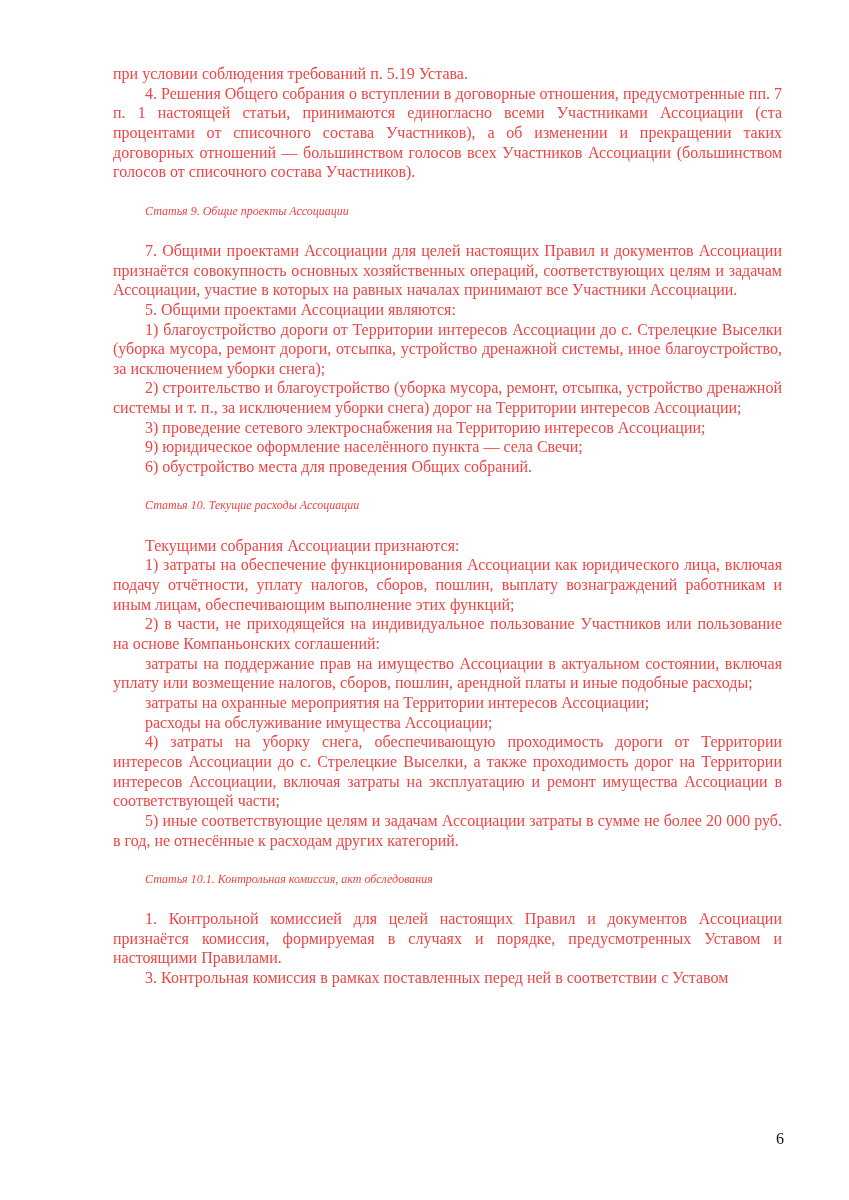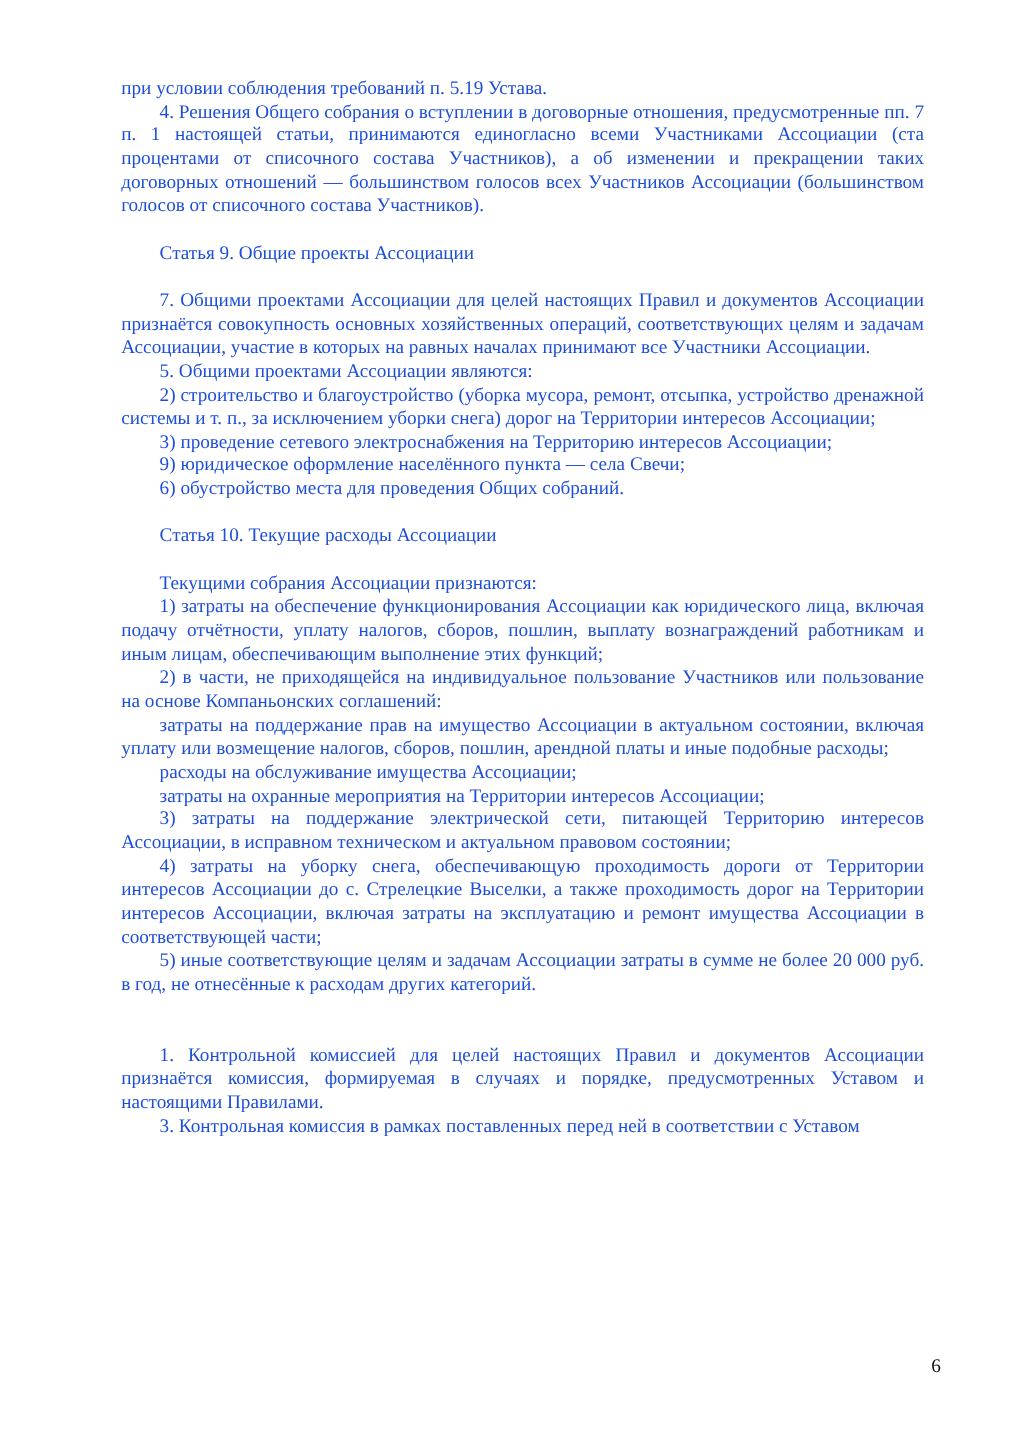--- a/index.html
+++ b/index.html
@@ -8,45 +8,46 @@
       background: #ffffff;
     }
     body {
       width: 849px;
       height: 1200px;
       position: relative;
       overflow: hidden;
     }
     .page {
       position: absolute;
-      left: 101px;
+      left: 113px;
       top: 64px;
       width: 669px;
       font-family: "Liberation Serif", "DejaVu Serif", serif;
       font-size: 16px;
       line-height: 19.65px;
-      color: #1d4ed8;
+      color: #ef4444;
     }
     .page p {
       margin: 0;
       text-align: justify;
       text-indent: 32px;
     }
     .page p.noindent {
       text-indent: 0;
     }
     .page .blank {
       height: 19.65px;
     }
     .page h2 {
       margin: 0;
       font-weight: normal;
-      font-size: 16px;
+      font-size: 12px;
       line-height: 19.65px;
       text-indent: 32px;
+      font-style: italic;
     }
     .page-number {
       position: absolute;
       left: 770px;
       top: 1129px;
       width: 14px;
       text-align: right;
       font-family: "Liberation Serif", "DejaVu Serif", serif;
       font-size: 16px;
       line-height: 19.65px;
@@ -57,35 +58,36 @@
 <body>
 
 <div class="page">
   <p class="noindent">при условии соблюдения требований п. 5.19 Устава.</p>
   <p>4. Решения Общего собрания о вступлении в договорные отношения, предусмотренные пп. 7 п. 1 настоящей статьи, принимаются единогласно всеми Участниками Ассоциации (ста процентами от списочного состава Участников), а об изменении и прекращении таких договорных отношений — большинством голосов всех Участников Ассоциации (большинством голосов от списочного состава Участников).</p>
   <div class="blank"></div>
   <h2>Статья 9. Общие проекты Ассоциации</h2>
   <div class="blank"></div>
   <p>7. Общими проектами Ассоциации для целей настоящих Правил и документов Ассоциации признаётся совокупность основных хозяйственных операций, соответствующих целям и задачам Ассоциации, участие в которых на равных началах принимают все Участники Ассоциации.</p>
   <p>5. Общими проектами Ассоциации являются:</p>
+  <p>1) благоустройство дороги от Территории интересов Ассоциации до с. Стрелецкие Выселки (уборка мусора, ремонт дороги, отсыпка, устройство дренажной системы, иное благоустройство, за исключением уборки снега);</p>
   <p>2) строительство и благоустройство (уборка мусора, ремонт, отсыпка, устройство дренажной системы и т. п., за исключением уборки снега) дорог на Территории интересов Ассоциации;</p>
   <p>3) проведение сетевого электроснабжения на Территорию интересов Ассоциации;</p>
   <p>9) юридическое оформление населённого пункта — села Свечи;</p>
   <p>6) обустройство места для проведения Общих собраний.</p>
   <div class="blank"></div>
   <h2>Статья 10. Текущие расходы Ассоциации</h2>
   <div class="blank"></div>
   <p>Текущими собрания Ассоциации признаются:</p>
   <p>1) затраты на обеспечение функционирования Ассоциации как юридического лица, включая подачу отчётности, уплату налогов, сборов, пошлин, выплату вознаграждений работникам и иным лицам, обеспечивающим выполнение этих функций;</p>
   <p>2) в части, не приходящейся на индивидуальное пользование Участников или пользование на основе Компаньонских соглашений:</p>
   <p>затраты на поддержание прав на имущество Ассоциации в актуальном состоянии, включая уплату или возмещение налогов, сборов, пошлин, арендной платы и иные подобные расходы;</p>
+  <p>затраты на охранные мероприятия на Территории интересов Ассоциации;</p>
   <p>расходы на обслуживание имущества Ассоциации;</p>
-  <p>затраты на охранные мероприятия на Территории интересов Ассоциации;</p>
-  <p>3) затраты на поддержание электрической сети, питающей Территорию интересов Ассоциации, в исправном техническом и актуальном правовом состоянии;</p>
   <p>4) затраты на уборку снега, обеспечивающую проходимость дороги от Территории интересов Ассоциации до с. Стрелецкие Выселки, а также проходимость дорог на Территории интересов Ассоциации, включая затраты на эксплуатацию и ремонт имущества Ассоциации в соответствующей части;</p>
   <p>5) иные соответствующие целям и задачам Ассоциации затраты в сумме не более 20 000 руб. в год, не отнесённые к расходам других категорий.</p>
   <div class="blank"></div>
+  <h2>Статья 10.1. Контрольная комиссия, акт обследования</h2>
   <div class="blank"></div>
   <p>1. Контрольной комиссией для целей настоящих Правил и документов Ассоциации признаётся комиссия, формируемая в случаях и порядке, предусмотренных Уставом и настоящими Правилами.</p>
   <p>3. Контрольная комиссия в рамках поставленных перед ней в соответствии с Уставом</p>
 </div>
 
 <div class="page-number">6</div>
 
 </body></html>

